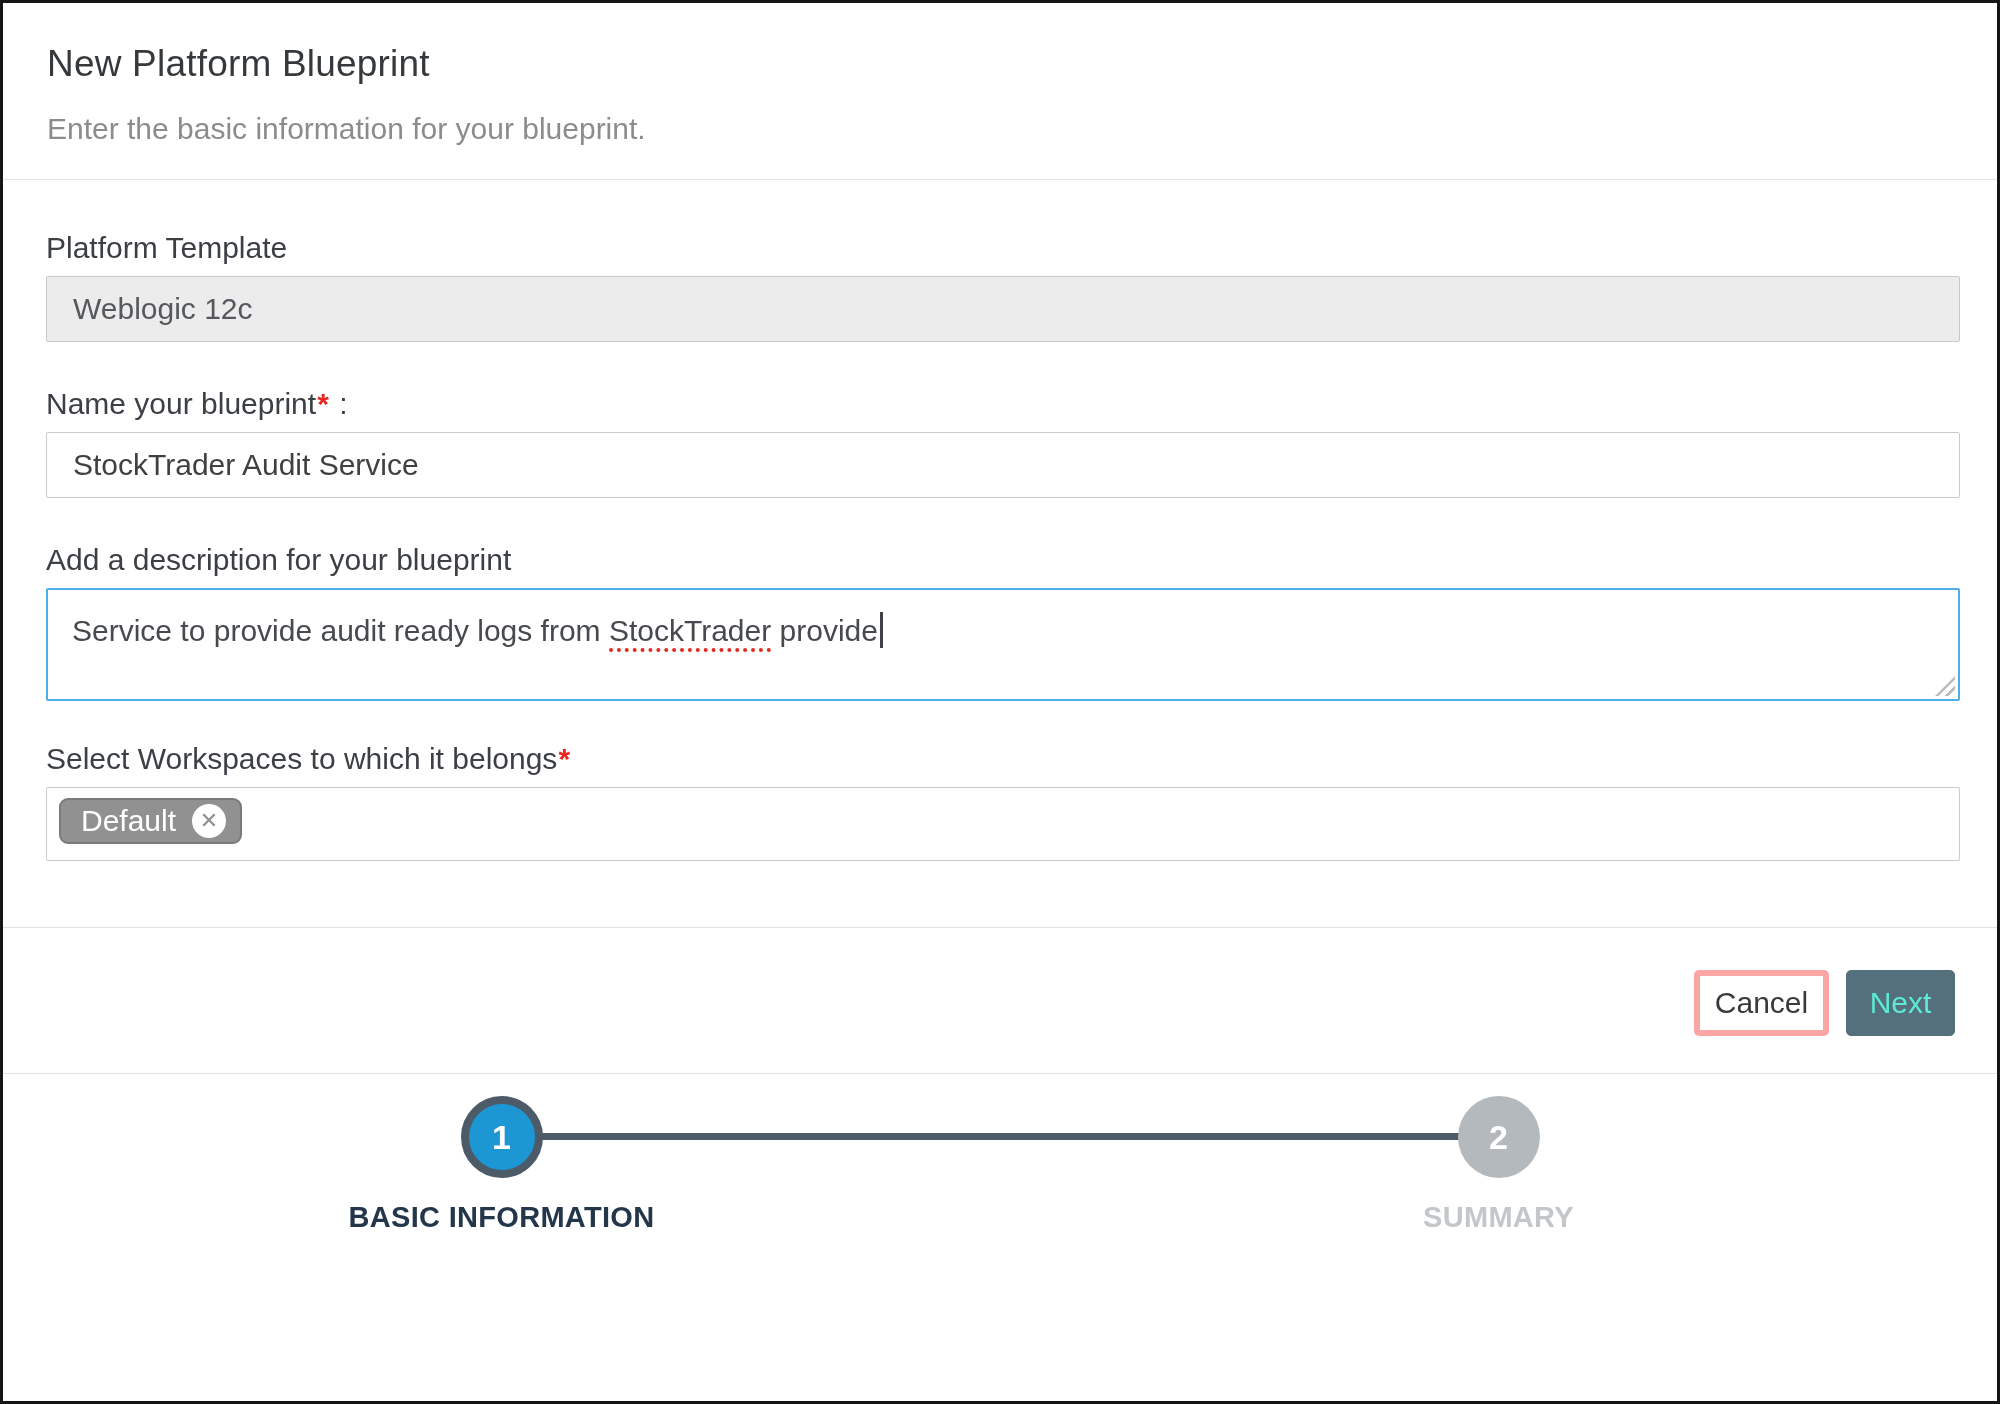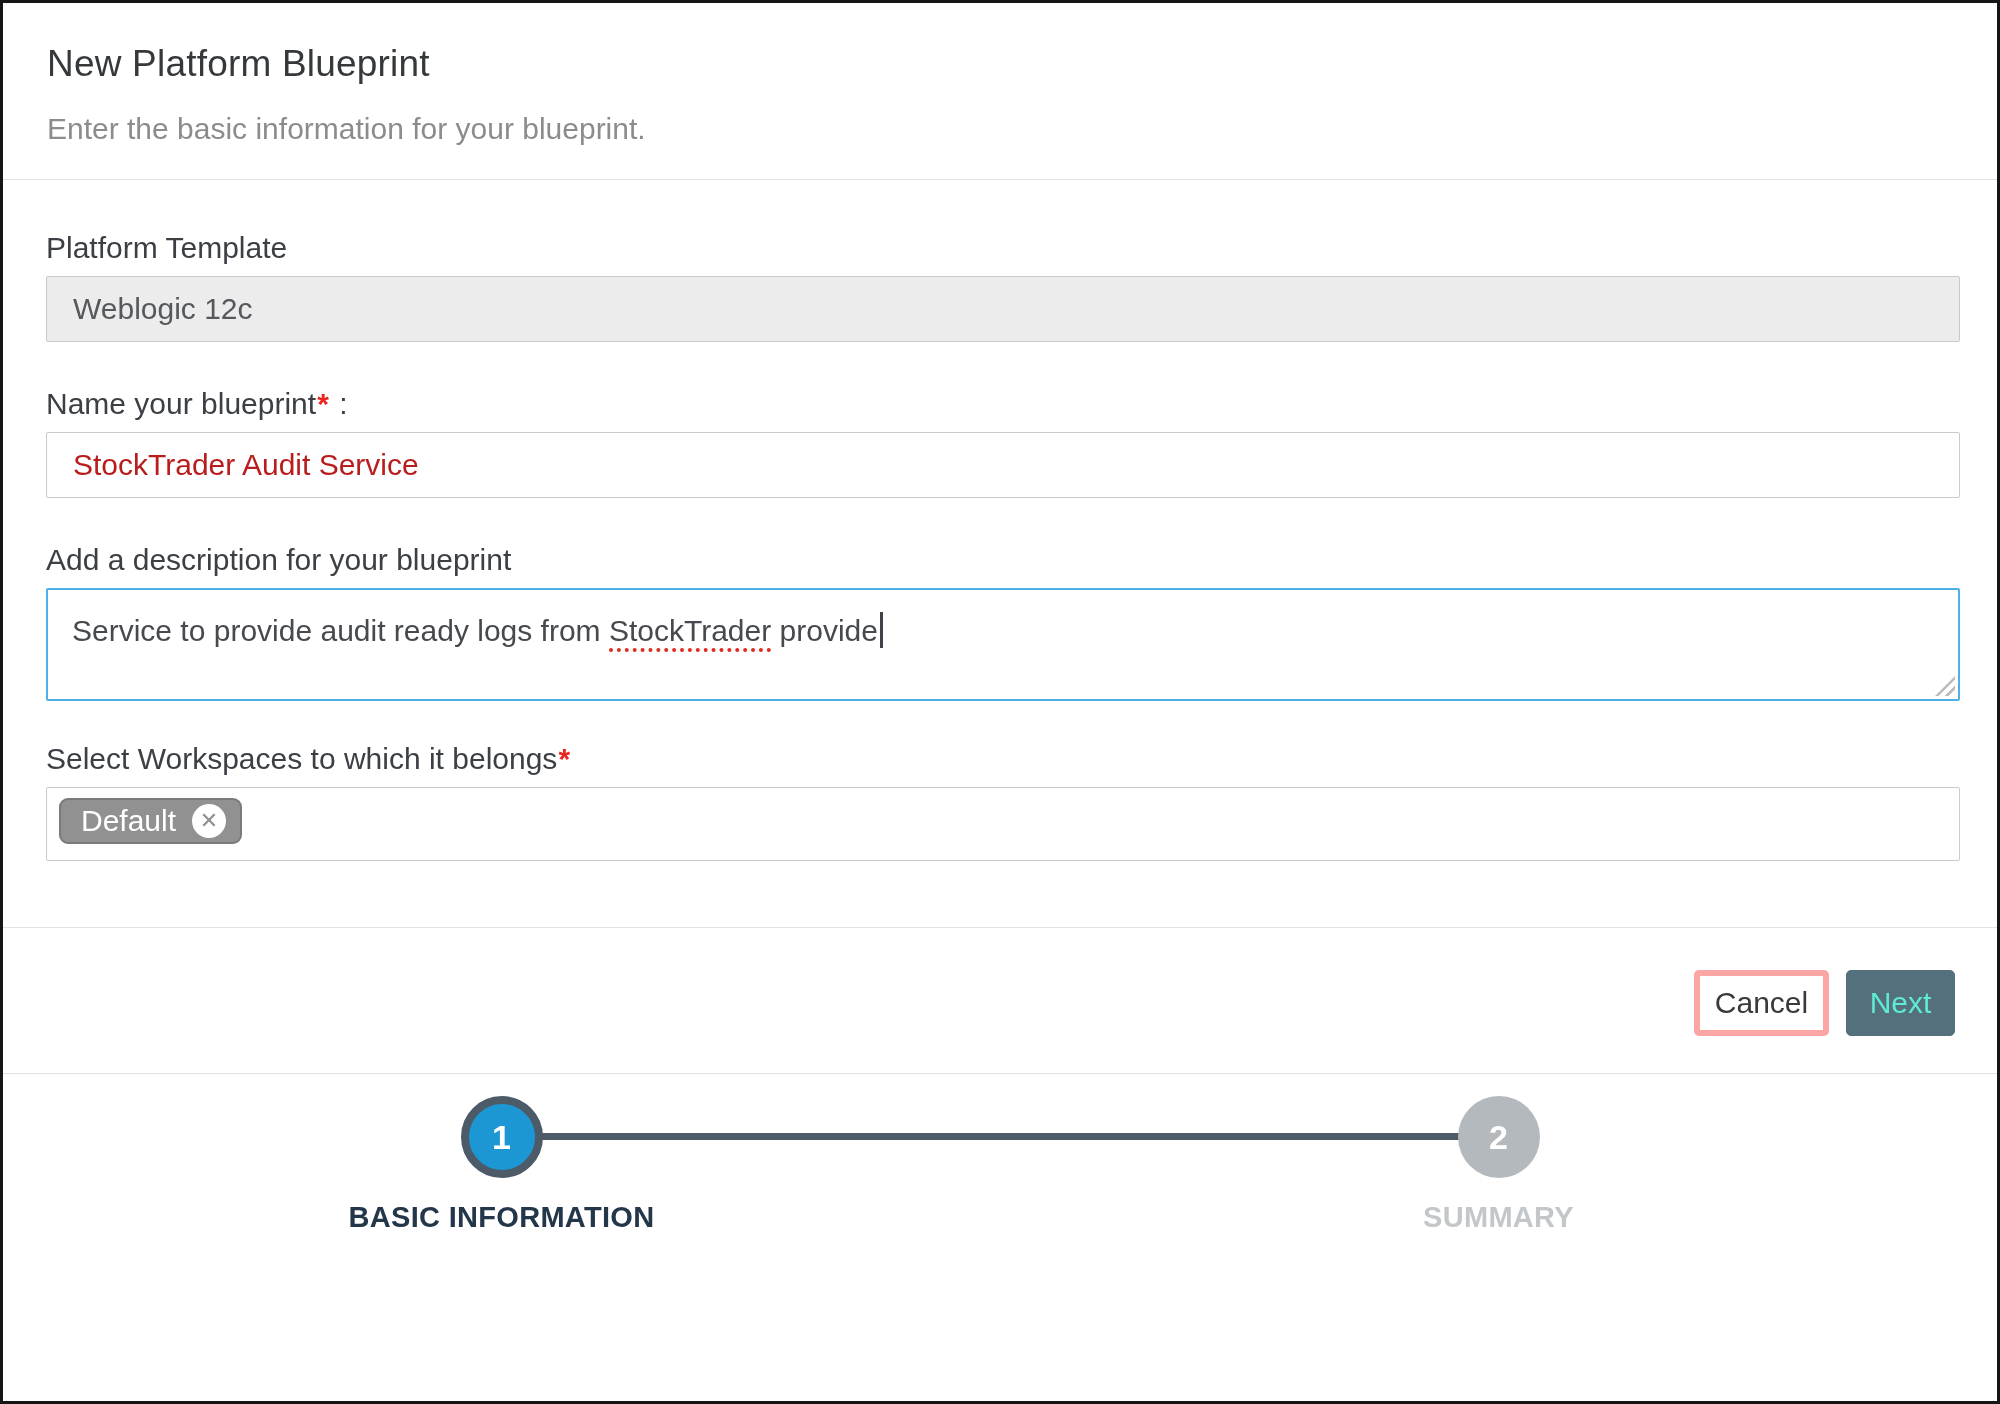--- a/index.html
+++ b/index.html
@@ -14,21 +14,21 @@
   .header .subtitle{margin:27px 0 0 0;font-size:30px;font-weight:400;color:#8c8c8c;}
   
   .form{padding:0 43px;}
   .field-label{font-size:30px;line-height:36px;color:#3c4045;margin-bottom:10px;}
   .req{color:#e8251f;font-weight:700;padding:0 2px 0 1px;}
   .colon{color:#3c4045;}
   .mt-a{margin-top:50px;} .mt-b{margin-top:44px;} .mt-c{margin-top:44px;}
   .mt-d{margin-top:40px;} .mt-e{margin-top:42px;}
   .textbox{
     box-sizing:border-box;width:1914px;height:66px;border:1px solid #cbcbcb;border-radius:2px;
-    font-size:30px;color:#b91c1c;display:flex;align-items:center;padding:0 26px;background:#fff;
+    font-size:30px;color:#404040;display:flex;align-items:center;padding:0 26px;background:#fff;
     white-space:nowrap;overflow:hidden;
   }
   .textbox.disabled{background:#ececec;border-color:#c9c9c9;color:#55585c;}
   .textarea{
     position:relative;box-sizing:border-box;width:1914px;height:113px;border:2px solid #4fb0e9;
     border-radius:2px;font-size:30px;color:#46494d;padding:22px 24px;background:#fff;
   }
   .caret{display:inline-block;width:3px;height:36px;background:#3f4246;vertical-align:-7px;margin-left:2px;}
   .misspell{border-bottom:4px dotted #e02b20;padding-bottom:1px;}
   .resize-grip{

